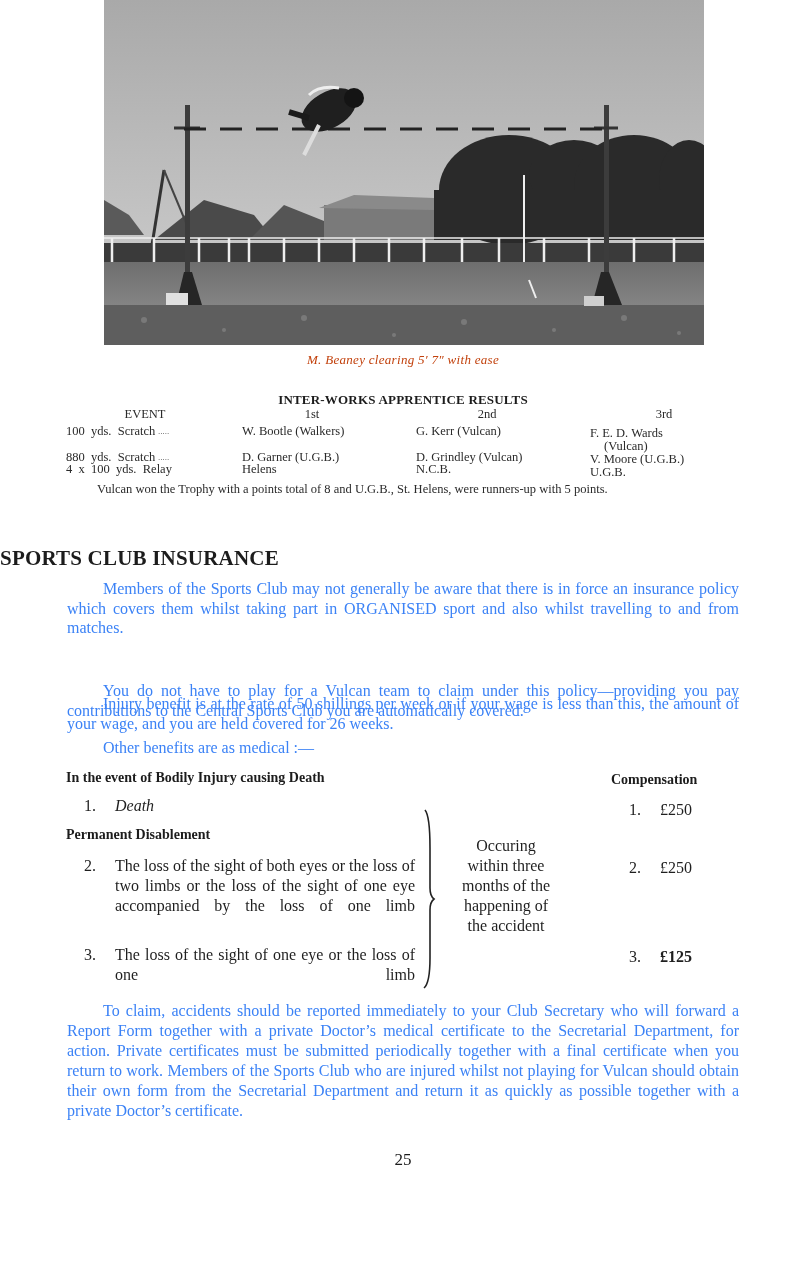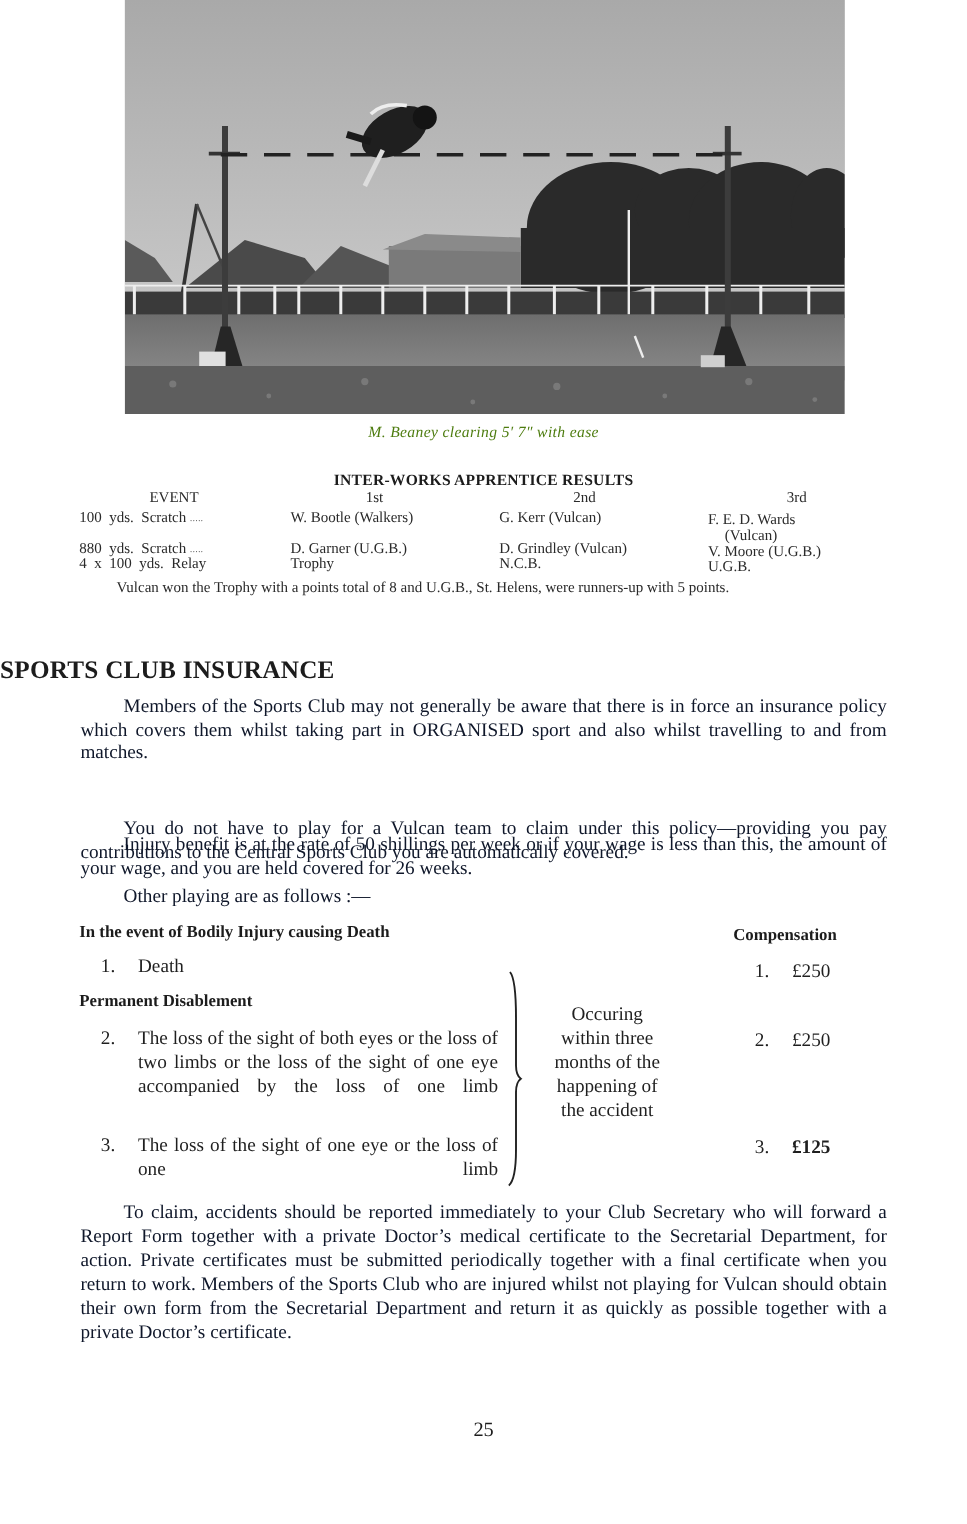--- a/index.html
+++ b/index.html
@@ -6,38 +6,38 @@
   body {
     width: 806px; height: 1270px; position: relative; overflow: hidden;
     font-family: "Liberation Serif", "DejaVu Serif", serif; color: #1c1c1c;
   }
   .abs { position: absolute; }
 
   
   #photo { left: 104px; top: 0; width: 600px; height: 345px; overflow: hidden; background: #bdbdbd; }
   #photo svg { display: block; }
 
-  .caption { left: 0; width: 806px; top: 352px; text-align: center; font-style: italic; font-size: 13px; letter-spacing: 0.3px; color: #4d7c0f; }
+  .caption { left: 0; width: 806px; top: 352px; text-align: center; font-style: italic; font-size: 13px; letter-spacing: 0.3px; color: #c2410c; }
 
   
   .res-title { left: 0; width: 806px; top: 392px; text-align: center; font-weight: bold; font-size: 13px; letter-spacing: 0.2px; }
   .res { font-size: 12.5px; line-height: 13px; color: #2a2a2a; white-space: nowrap; }
   .hd { text-align: center; }
   .dots { font-size: 7px; letter-spacing: 0.5px; vertical-align: 1px; }
   .res-note { left: 66px; width: 672px; top: 483px; font-size: 12.5px; line-height: 13px; text-align: justify; text-indent: 31px; color: #2a2a2a; }
 
   
   .ins-title { left: 0; width: 654px; top: 546px; font-weight: bold; font-size: 21px; letter-spacing: 0.2px; }
-  .para { left: 67px; width: 672px; font-size: 16px; line-height: 19.5px; text-align: justify; text-indent: 36px; color: #0f172a; }
+  .para { left: 67px; width: 672px; font-size: 16px; line-height: 19.5px; text-align: justify; text-indent: 36px; color: #3b82f6; }
   .bold { font-weight: bold; font-size: 14px; }
   .txt { font-size: 16px; line-height: 20px; color: #1f1f1f; }
   .num { font-size: 16px; color: #1f1f1f; }
   .just { text-align: justify; text-align-last: justify; }
   .center { text-align: center; }
-  .pagenum { left: 0; width: 806px; top: 1150px; text-align: center; font-size: 17px; margin-top: 32px; }
+  .pagenum { left: 0; width: 806px; top: 1150px; text-align: center; font-size: 17px; }
 </style>
 </head>
 <body>
 
 <div id="photo" class="abs">
   <svg width="600" height="345" viewBox="0 0 600 345">
     <defs>
       <linearGradient id="sky" x1="0" y1="0" x2="0" y2="1">
         <stop offset="0" stop-color="#a9a9a9"></stop>
         <stop offset="1" stop-color="#d2d2d2"></stop>
@@ -148,38 +148,38 @@
 
 <div class="abs res" style="left:66px;top:451px;">
   <span style="white-space:pre">880  yds.  Scratch</span>
   <span class="dots">.....</span>
 </div>
 <div class="abs res" style="left:242px;top:451px;">D. Garner (U.G.B.)</div>
 <div class="abs res" style="left:416px;top:451px;">D. Grindley (Vulcan)</div>
 <div class="abs res" style="left:590px;top:453px;">V. Moore (U.G.B.)</div>
 
 <div class="abs res" style="left:66px;top:463px;white-space:pre;">4  x  100  yds.  Relay</div>
-<div class="abs res" style="left:242px;top:463px;">Trophy</div>
+<div class="abs res" style="left:242px;top:463px;">Helens</div>
 <div class="abs res" style="left:416px;top:463px;">N.C.B.</div>
 <div class="abs res" style="left:590px;top:466px;">U.G.B.</div>
 
 <div class="abs res-note">Vulcan won the Trophy with a points total of 8 and U.G.B., St. Helens, were runners-up with 5 points.</div>
 
 <div class="abs ins-title">SPORTS CLUB INSURANCE</div>
 
 <div class="abs para" style="top:579px;">Members of the Sports Club may not generally be aware that there is in force an insurance policy which covers them whilst taking part in ORGANISED sport and also whilst travelling to and from matches.</div>
 <div class="abs para" style="top:650px;margin-top:31px;">You do not have to play for a Vulcan team to claim under this policy—providing you pay contributions to the Central Sports Club you are automatically covered.</div>
 <div class="abs para" style="top:694px;">Injury benefit is at the rate of 50 shillings per week or if your wage is less than this, the amount of your wage, and you are held covered for 26 weeks.</div>
-<div class="abs para" style="top:738px;">Other playing are as follows :—</div>
+<div class="abs para" style="top:738px;">Other benefits are as medical :—</div>
 
 <div class="abs bold" style="left:66px;top:770px;">In the event of Bodily Injury causing Death</div>
 <div class="abs bold" style="left:611px;top:772px;">Compensation</div>
 
 <div class="abs num" style="left:84px;top:797px;">1.</div>
-<div class="abs txt" style="left:115px;top:796px;">Death</div>
+<div class="abs txt" style="left:115px;top:796px;font-style:italic;">Death</div>
 
 <div class="abs bold" style="left:66px;top:827px;">Permanent Disablement</div>
 
 <div class="abs num" style="left:84px;top:857px;">2.</div>
 <div class="abs txt just" style="left:115px;top:856px;width:300px;">The loss of the sight of both eyes or the loss of two limbs or the loss of the sight of one eye accompanied by the loss of one limb</div>
 
 <div class="abs num" style="left:84px;top:946px;">3.</div>
 <div class="abs txt just" style="left:115px;top:945px;width:300px;">The loss of the sight of one eye or the loss of one limb</div>
 
 <svg class="abs" style="left:420px;top:808px;" width="18" height="182">

